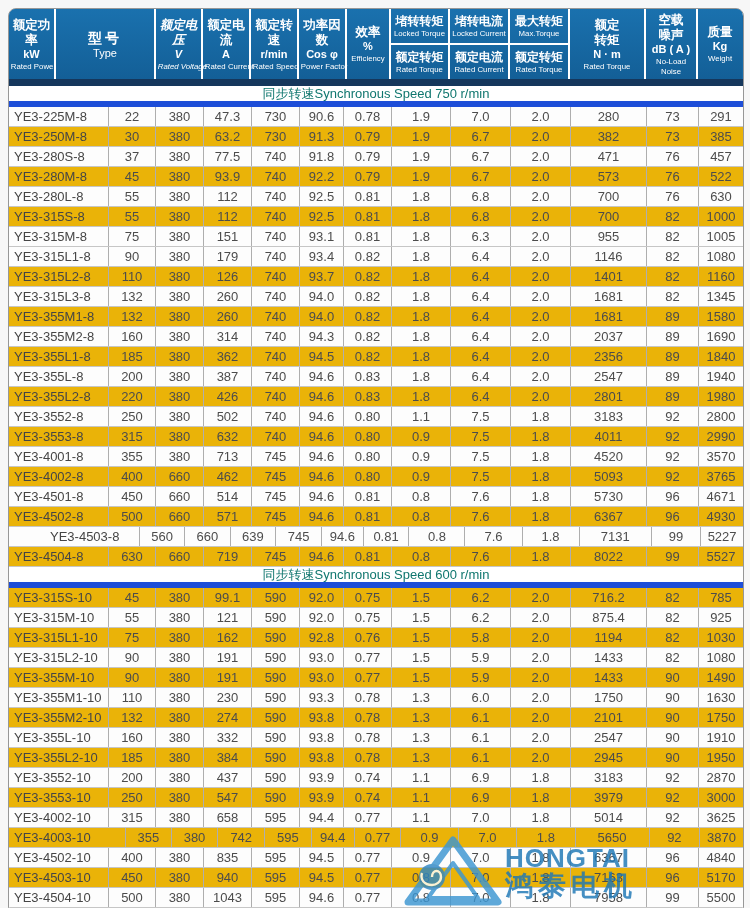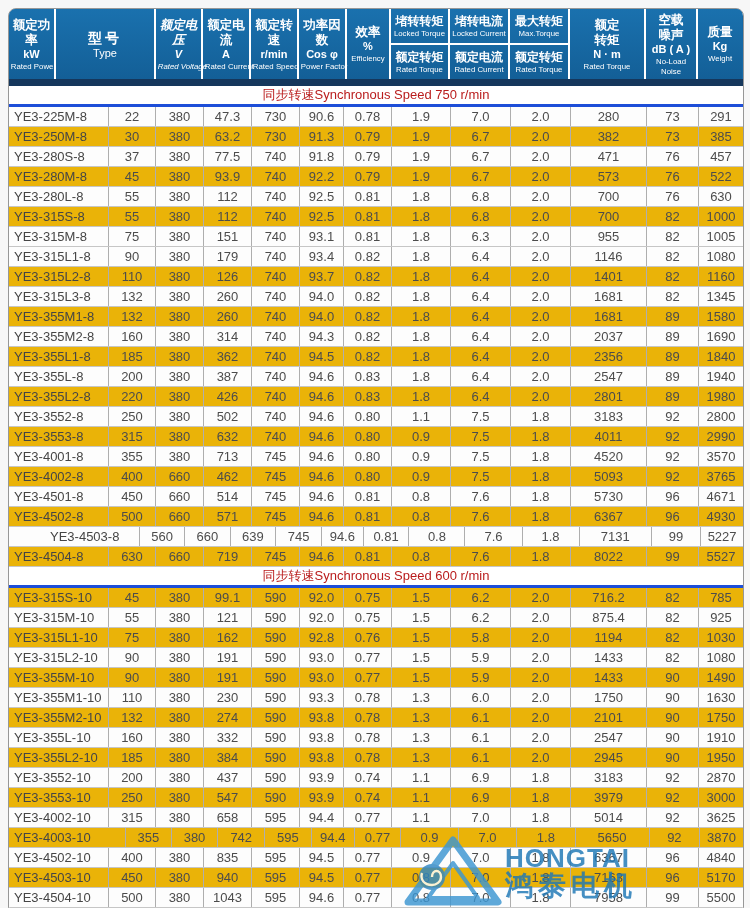--- a/index.html
+++ b/index.html
@@ -15,21 +15,21 @@
   .zh-lg{font-size:14px;font-weight:bold;letter-spacing:3px;line-height:18px;}
   .zh-s{font-size:12px;font-weight:bold;line-height:14px;}
   .unit{font-size:11px;font-weight:bold;line-height:13px;}
   .en{font-size:8.5px;line-height:10px;transform:scale(.92);white-space:nowrap;}
   .en-md{font-size:11px;line-height:13px;}
   .stackcell{padding:0;justify-content:stretch;}
   .stack-half{flex:1;display:flex;flex-direction:column;align-items:center;justify-content:center;width:100%;}
   .stack-top{border-bottom:2px solid #fff;}
   .band{height:7px;background:#15375c;}
   
-  .srow{box-sizing:border-box;height:21px;display:flex;align-items:center;justify-content:center;background:#fff;border-bottom:3px solid #1d4ed8;font-size:13px;color:#b91c1c;}
+  .srow{box-sizing:border-box;height:21px;display:flex;align-items:center;justify-content:center;background:#fff;border-bottom:6px solid #1d4ed8;font-size:13px;color:#0f766e;}
   .drow{box-sizing:border-box;height:20px;display:flex;background:#fdfdfd;border-bottom:1px solid #c6c6c6;}
   .drow.shaded{background:#eab308;}
   .dcell{box-sizing:border-box;display:flex;align-items:center;justify-content:center;font-size:13px;color:#4c4c4c;border-right:1px solid #aeaeae;overflow:hidden;white-space:nowrap;}
   .dcell:last-child{border-right:none;}
   .dcell.typecol{justify-content:flex-start;padding-left:5px;color:#454545;}
   
   .wm{position:absolute;left:394px;top:826px;display:flex;align-items:center;opacity:.82;pointer-events:none;}
   .wm-text{margin-left:2px;color:#1d77b6;}
   .wm-brand{font-size:26px;font-weight:800;letter-spacing:1px;line-height:26px;}
   .wm-brand-zh{font-size:28px;font-weight:800;letter-spacing:5px;line-height:30px;}

